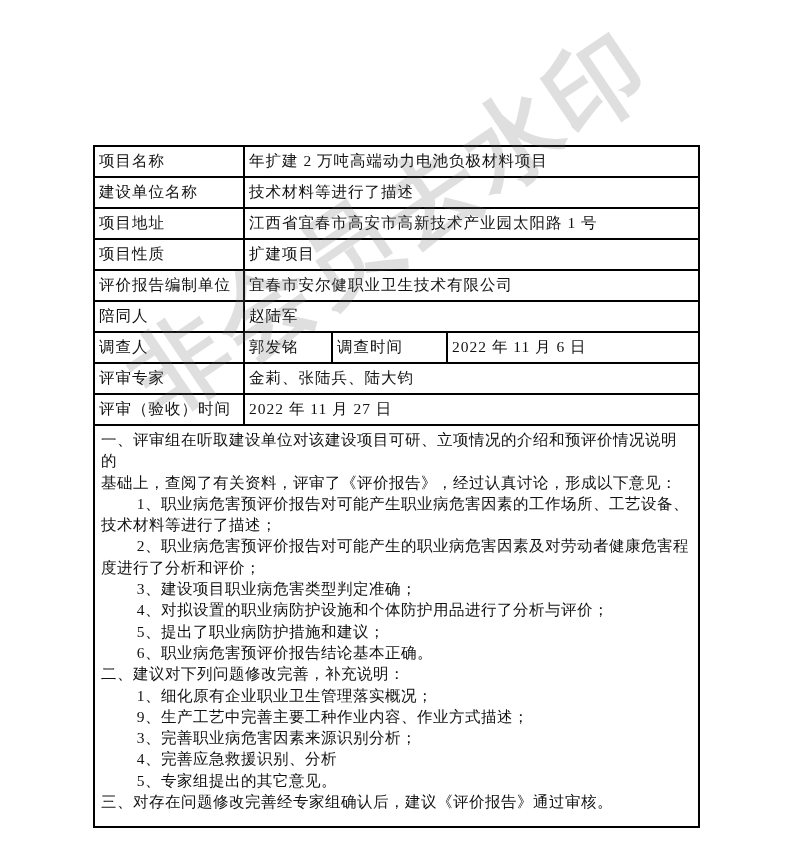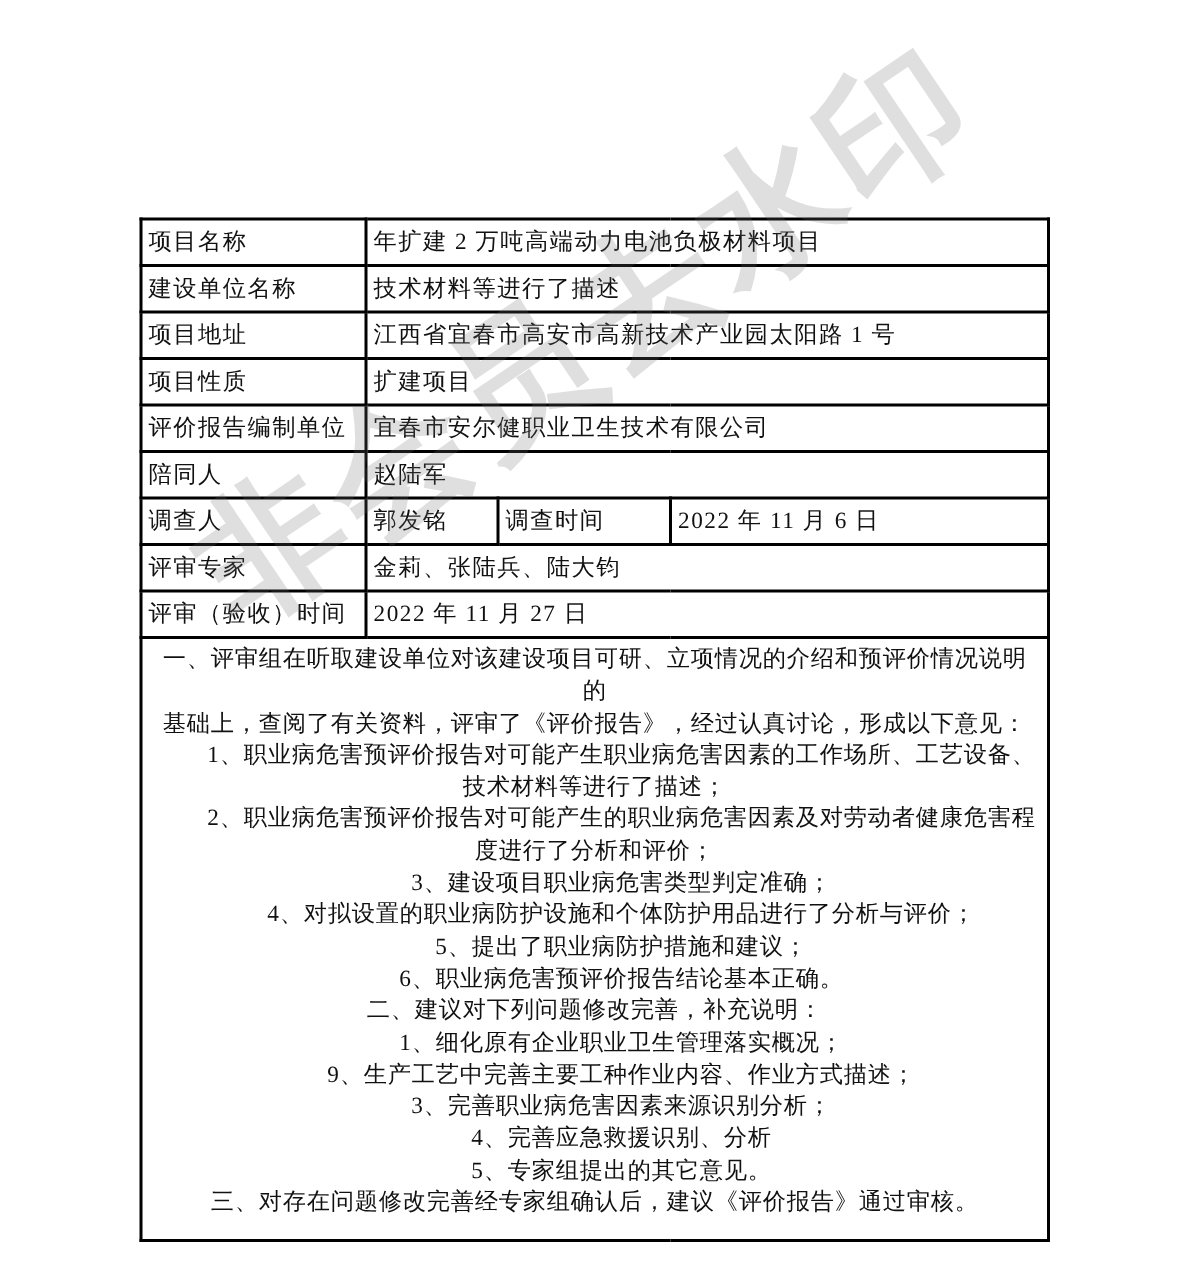--- a/index.html
+++ b/index.html
@@ -53,21 +53,21 @@
   }
   table.info td {
     border: 2px solid #000000;
     text-align: left;
     vertical-align: middle;
     height: 29px;
     padding: 0 4px;
     letter-spacing: 1px;
   }
   table.info td.opinion-cell {
-    text-align: center;
+    text-align: left;
     padding: 3px 6px 14px 6px;
     letter-spacing: 0;
     height: auto;
   }
   .op-line {
     line-height: 21.3px;
     font-size: 15.5px;
     letter-spacing: 0.5px;
   }
   .op-line.indent { text-indent: 2.3em; }

